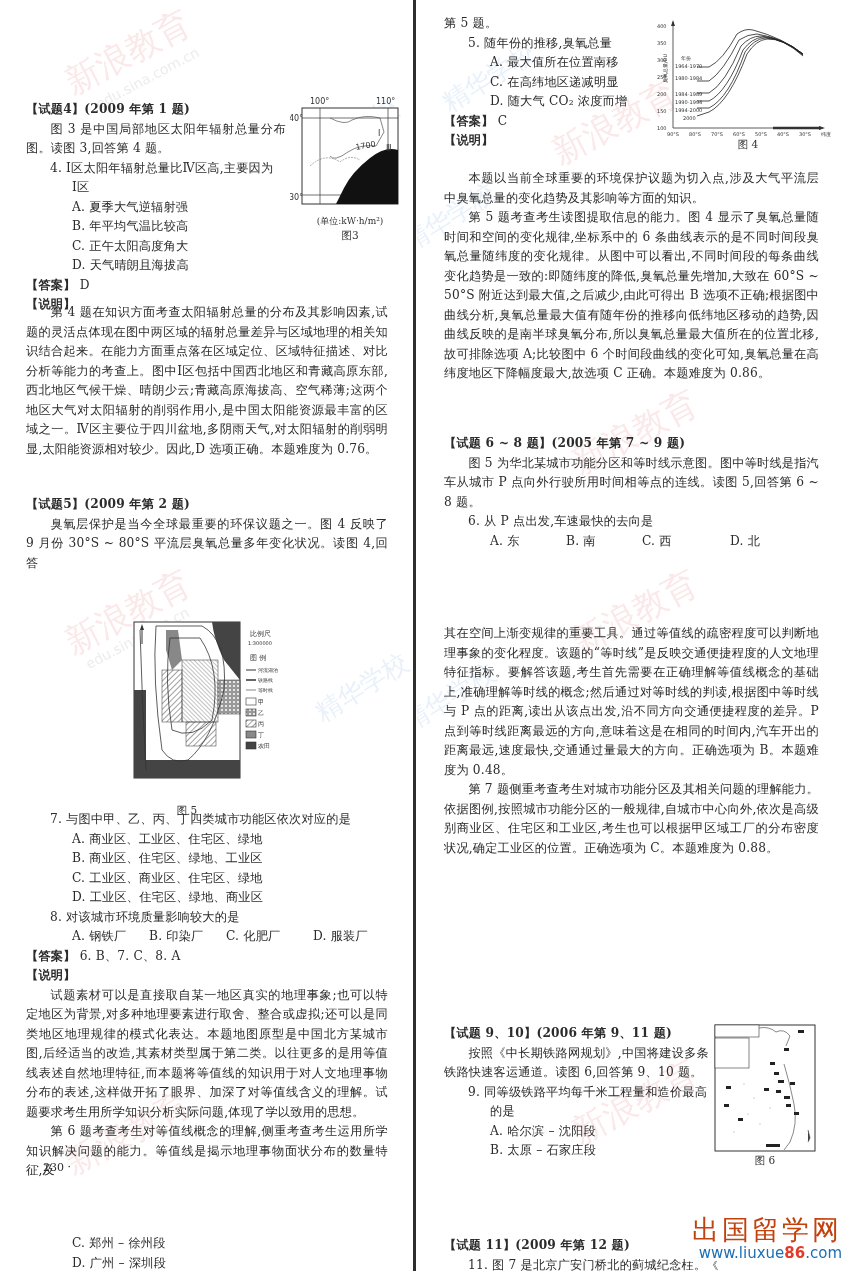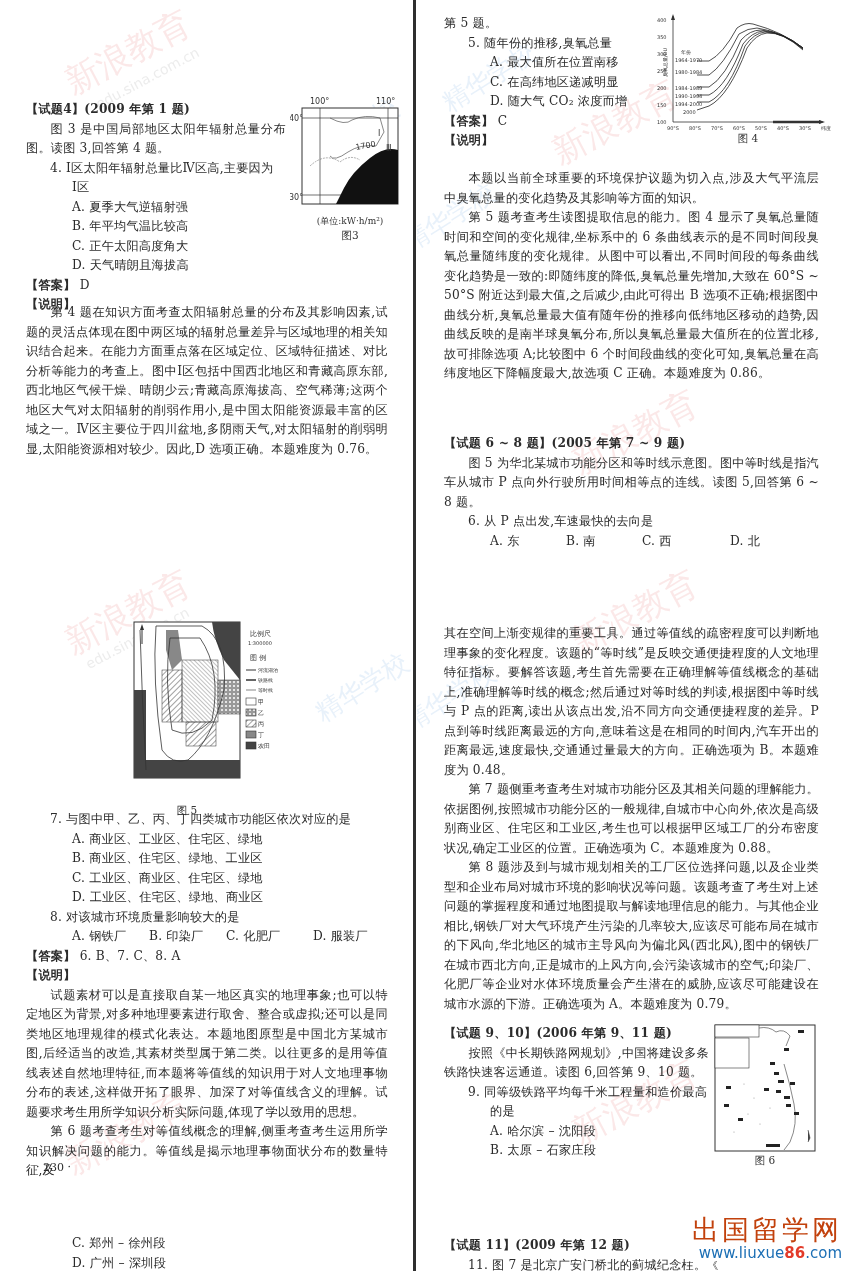--- a/index.html
+++ b/index.html
@@ -79,20 +79,24 @@
       <text x="66" y="54" font-size="8" fill="#333" transform="rotate(-10 66 54)">1700</text>
     </svg>
     <div class="cap small" style="left:0;top:119px;width:120px;">(单位:kW·h/m²)</div>
     <div class="cap" style="left:0;top:133px;width:120px;">图3</div>
   </div>
 
   <div class="blk" style="left:26px;top:303px;width:362px;">
     <p class="p">第 4 题在知识方面考查太阳辐射总量的分布及其影响因素,试题的灵活点体现在图中两区域的辐射总量差异与区域地理的相关知识结合起来。在能力方面重点落在区域定位、区域特征描述、对比分析等能力的考查上。图中Ⅰ区包括中国西北地区和青藏高原东部,西北地区气候干燥、晴朗少云;青藏高原海拔高、空气稀薄;这两个地区大气对太阳辐射的削弱作用小,是中国太阳能资源最丰富的区域之一。Ⅳ区主要位于四川盆地,多阴雨天气,对太阳辐射的削弱明显,太阳能资源相对较少。因此,D 选项正确。本题难度为 0.76。</p>
   </div>
 
+  <div class="blk" style="left:26px;top:495px;width:362px;">
+    <div class="head">【试题5】(2009 年第 2 题)</div>
+    <p class="p">臭氧层保护是当今全球最重要的环保议题之一。图 4 反映了 9 月份 30°S ~ 80°S 平流层臭氧总量多年变化状况。读图 4,回答</p>
+  </div>
 
   <div style="position:absolute;left:132px;top:620px;width:160px;height:190px;">
     <svg width="160" height="170" viewBox="0 0 160 170">
       <rect x="2" y="2" width="106" height="156" fill="#fff" stroke="#333" stroke-width="1"></rect>
       <rect x="2" y="70" width="12" height="88" fill="#444"></rect>
       <rect x="2" y="140" width="106" height="18" fill="#444"></rect>
       <path d="M80 2 L108 2 L108 60 L92 40 Q82 20 80 2Z" fill="#444"></path>
       <path d="M34 10 L46 10 L50 40 L40 50 L34 30Z" fill="#888"></path>
       <rect x="30" y="50" width="20" height="52" fill="url(#hatch1)" stroke="#333" stroke-width="0.5"></rect>
       <rect x="50" y="40" width="36" height="62" fill="url(#hatch2)" stroke="#333" stroke-width="0.5"></rect>
@@ -178,21 +182,21 @@
   <div class="blk" style="left:27px;top:14px;width:230px;">
     <div>第 5 题。</div>
     <div class="q">5. 随年份的推移,臭氧总量</div>
     <div class="opt">A. 最大值所在位置南移</div>
     <div class="opt">C. 在高纬地区递减明显</div>
     <div class="opt">D. 随大气 CO₂ 浓度而增</div>
     <div><span class="head">【答案】</span> <span>C</span></div>
     <div class="head">【说明】</div>
   </div>
 
-  <div style="position:absolute;left:236px;top:14px;width:190px;height:132px;">
+  <div style="position:absolute;left:236px;top:20px;width:190px;height:132px;">
     <svg width="190" height="118" viewBox="0 0 190 118">
       <line x1="20" y1="108" x2="170" y2="108" stroke="#333" stroke-width="0.8"></line>
       <polygon points="172,108 166,106 166,110" fill="#333"></polygon>
       <line x1="20" y1="108" x2="20" y2="2" stroke="#333" stroke-width="0.8"></line>
       <polygon points="20,0 18,6 22,6" fill="#333"></polygon>
       <line x1="120" y1="108" x2="168" y2="108" stroke="#333" stroke-width="2.5"></line>
       <g font-size="5" fill="#333">
         <text x="4" y="110">100</text>
           <text x="4" y="93">150</text>
           <text x="4" y="76">200</text>
@@ -242,21 +246,20 @@
       <span style="width:76px;">A. 东</span>
       <span style="width:76px;">B. 南</span>
       <span style="width:88px;">C. 西</span>
       <span>D. 北</span>
     </div>
   </div>
 
   <div class="blk" style="left:27px;top:624px;width:375px;">
     <p class="p" style="text-indent:0;">其在空间上渐变规律的重要工具。通过等值线的疏密程度可以判断地理事象的变化程度。该题的“等时线”是反映交通便捷程度的人文地理特征指标。要解答该题,考生首先需要在正确理解等值线概念的基础上,准确理解等时线的概念;然后通过对等时线的判读,根据图中等时线与 P 点的距离,读出从该点出发,沿不同方向交通便捷程度的差异。P 点到等时线距离最远的方向,意味着这是在相同的时间内,汽车开出的距离最远,速度最快,交通通过量最大的方向。正确选项为 B。本题难度为 0.48。</p>
     <p class="p">第 7 题侧重考查考生对城市功能分区及其相关问题的理解能力。依据图例,按照城市功能分区的一般规律,自城市中心向外,依次是高级别商业区、住宅区和工业区,考生也可以根据甲区域工厂的分布密度状况,确定工业区的位置。正确选项为 C。本题难度为 0.88。</p>
-    <p class="p">第 8 题涉及到与城市规划相关的工厂区位选择问题,以及企业类型和企业布局对城市环境的影响状况等问题。该题考查了考生对上述问题的掌握程度和通过地图提取与解读地理信息的能力。与其他企业相比,钢铁厂对大气环境产生污染的几率较大,应该尽可能布局在城市的下风向,华北地区的城市主导风向为偏北风(西北风),图中的钢铁厂在城市西北方向,正是城市的上风方向,会污染该城市的空气;印染厂、化肥厂等企业对水体环境质量会产生潜在的威胁,应该尽可能建设在城市水源的下游。正确选项为 A。本题难度为 0.79。</p>
   </div>
 
   <div class="blk" style="left:27px;top:1024px;width:265px;">
     <div class="head">【试题 9、10】(2006 年第 9、11 题)</div>
     <p class="p">按照《中长期铁路网规划》,中国将建设多条铁路快速客运通道。读图 6,回答第 9、10 题。</p>
     <div class="q">9. 同等级铁路平均每千米工程量和造价最高</div>
     <div class="ind2">的是</div>
     <div class="opt">A. 哈尔滨 – 沈阳段</div>
     <div class="opt">B. 太原 – 石家庄段</div>
   </div>

